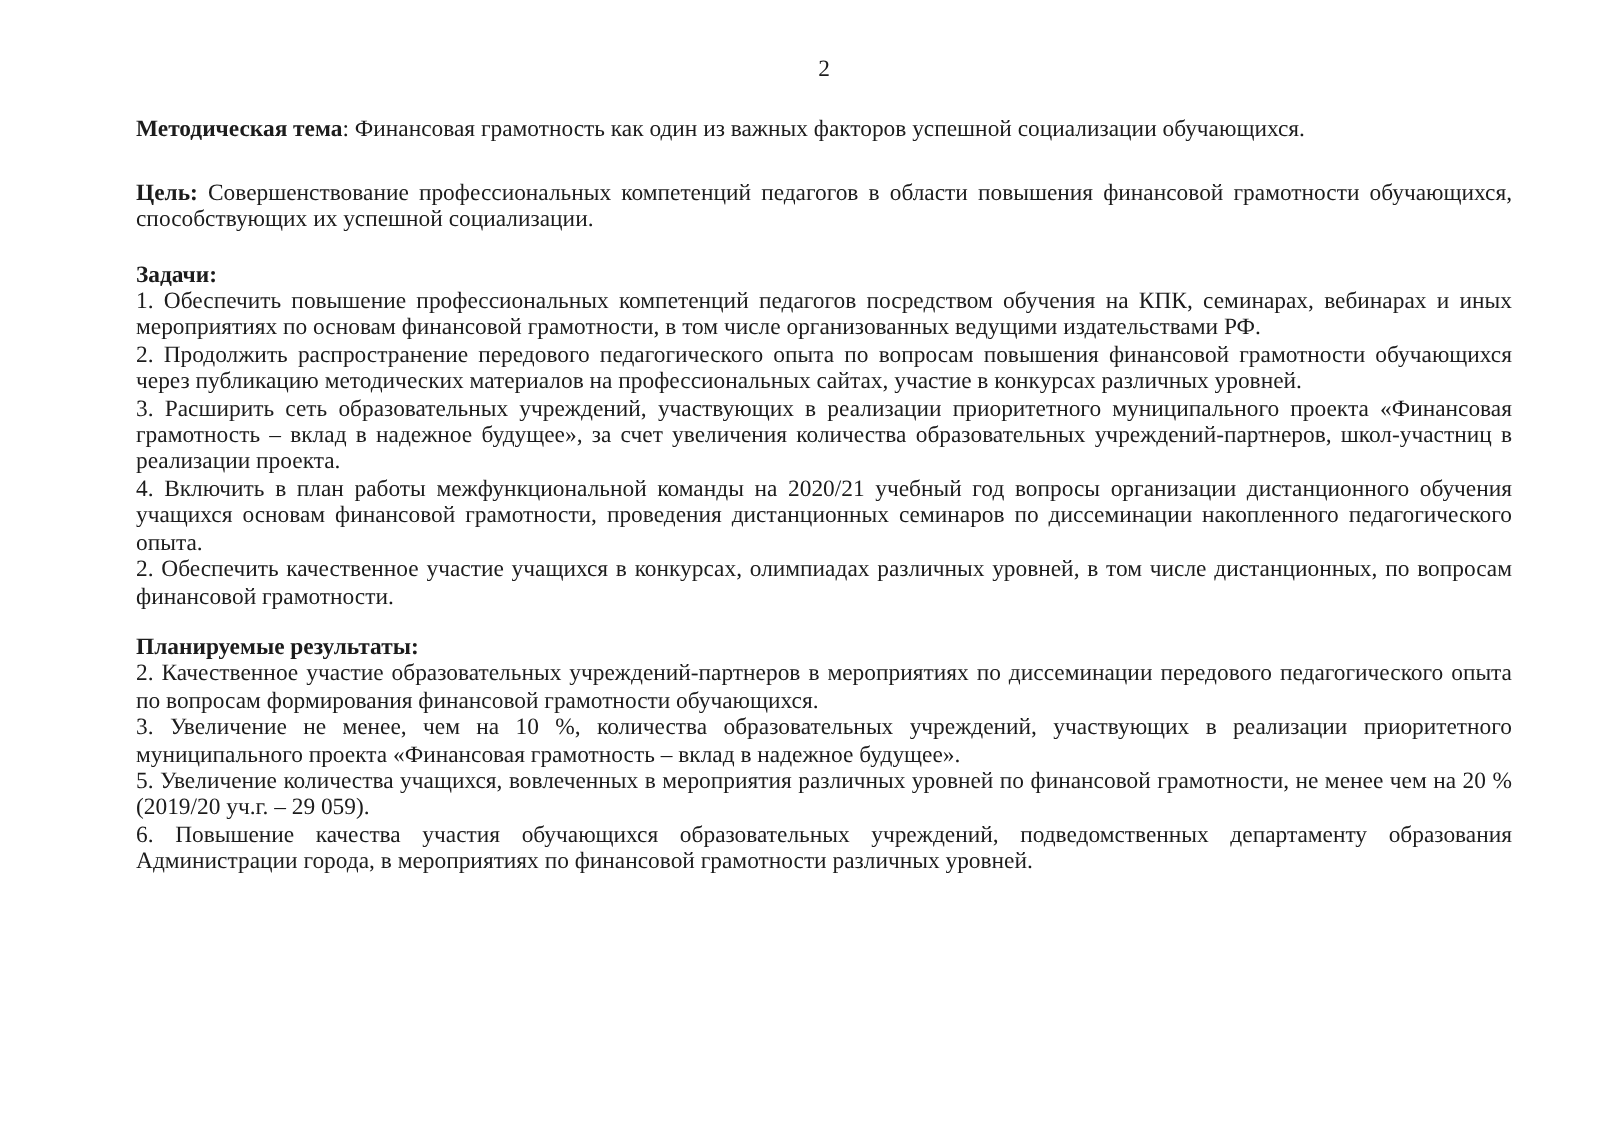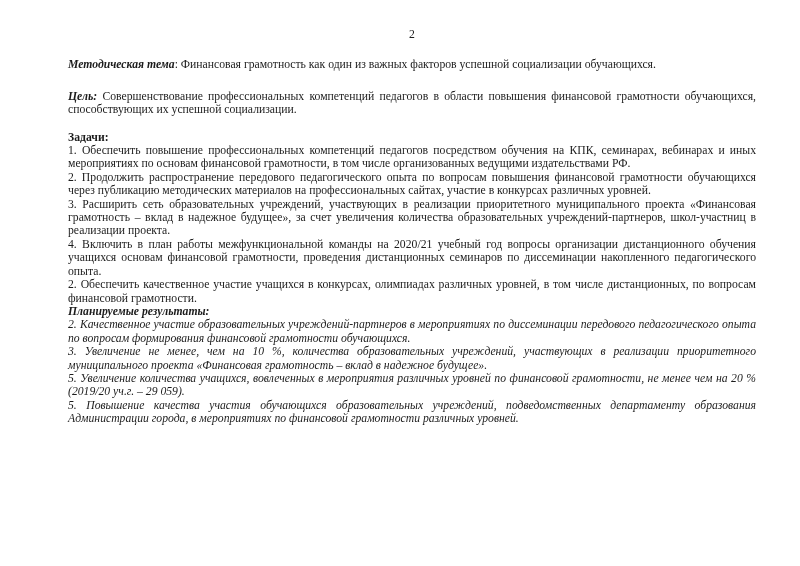--- a/index.html
+++ b/index.html
@@ -29,23 +29,23 @@
     text-align: justify;
     hyphens: auto;
     -webkit-hyphens: auto;
   }
   .page-number {
     text-align: center !important;
     margin: 0 0 17px 0 !important;
   }
   .p-theme { margin-bottom: 18px !important; }
   .p-goal  { margin-bottom: 14px !important; }
-  .b { font-weight: bold; font-style: italic; }
+  .b { font-weight: bold; }
   .section-heading { font-weight: bold; text-align: right; }
-  .results-section { display: block; font-style: italic; }
+  .results-section { margin-top: 12px; display: block; }
   .tasks-section { display: block; }
 </style>
 </head>
 <body>
 
 <div class="page">
   <div class="content">
 
     <p class="page-number">2</p>
 
@@ -61,17 +61,17 @@
       <p>3. Расширить сеть образовательных учреждений, участвующих в реализации приоритетного муниципального проекта «Финансовая грамотность – вклад в надежное будущее», за счет увеличения количества образовательных учреждений-партнеров, школ-участниц в реализации проекта.</p>
       <p>4. Включить в план работы межфункциональной команды на 2020/21 учебный год вопросы организации дистанционного обучения учащихся основам финансовой грамотности, проведения дистанционных семинаров по диссеминации накопленного педагогического опыта.</p>
       <p>2. Обеспечить качественное участие учащихся в конкурсах, олимпиадах различных уровней, в том числе дистанционных, по вопросам финансовой грамотности.</p>
     </section>
 
     <section class="results-section">
       <p class="section-heading">Планируемые результаты:</p>
       <p>2. Качественное участие образовательных учреждений-партнеров в мероприятиях по диссеминации передового педагогического опыта по вопросам формирования финансовой грамотности обучающихся.</p>
       <p>3. Увеличение не менее, чем на 10 %, количества образовательных учреждений, участвующих в реализации приоритетного муниципального проекта «Финансовая грамотность – вклад в надежное будущее».</p>
       <p>5. Увеличение количества учащихся, вовлеченных в мероприятия различных уровней по финансовой грамотности, не менее чем на 20 % (2019/20 уч.г. – 29 059).</p>
-      <p>5. Повышение качества участия обучающихся образовательных учреждений, подведомственных департаменту образования Администрации города, в мероприятиях по финансовой грамотности различных уровней.</p>
+      <p>6. Повышение качества участия обучающихся образовательных учреждений, подведомственных департаменту образования Администрации города, в мероприятиях по финансовой грамотности различных уровней.</p>
     </section>
 
   </div>
 </div>
 
 </body></html>

